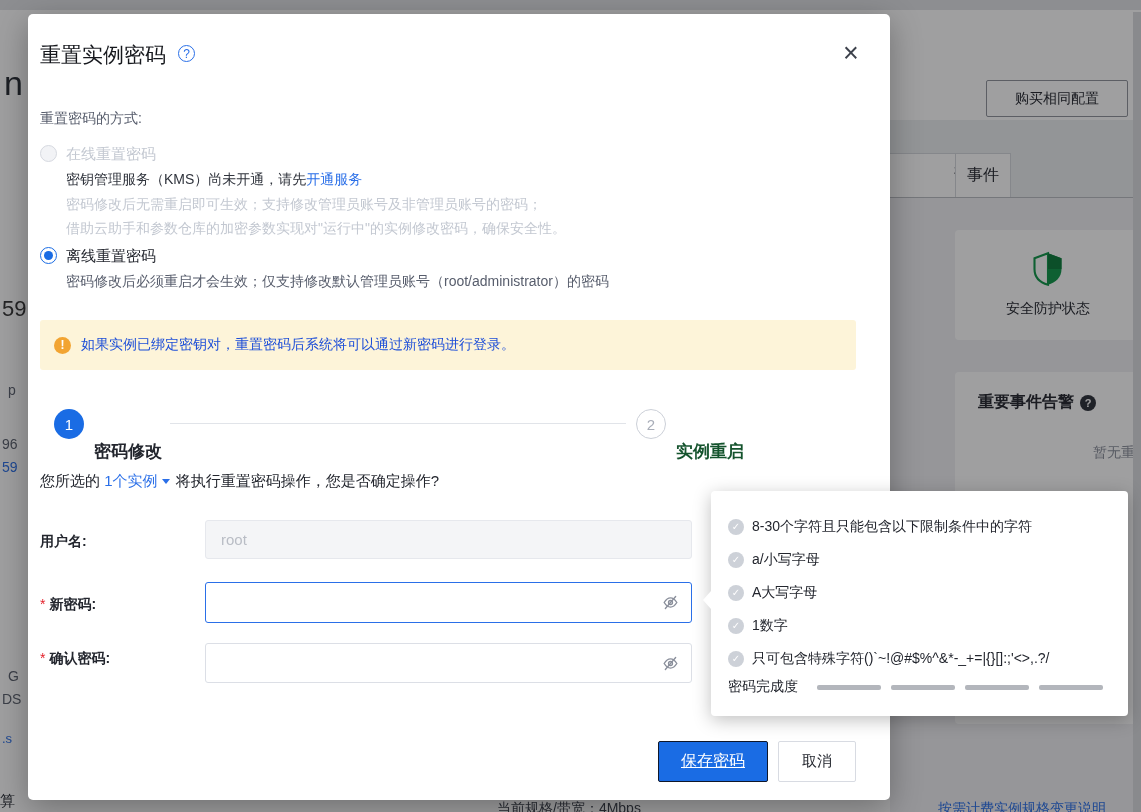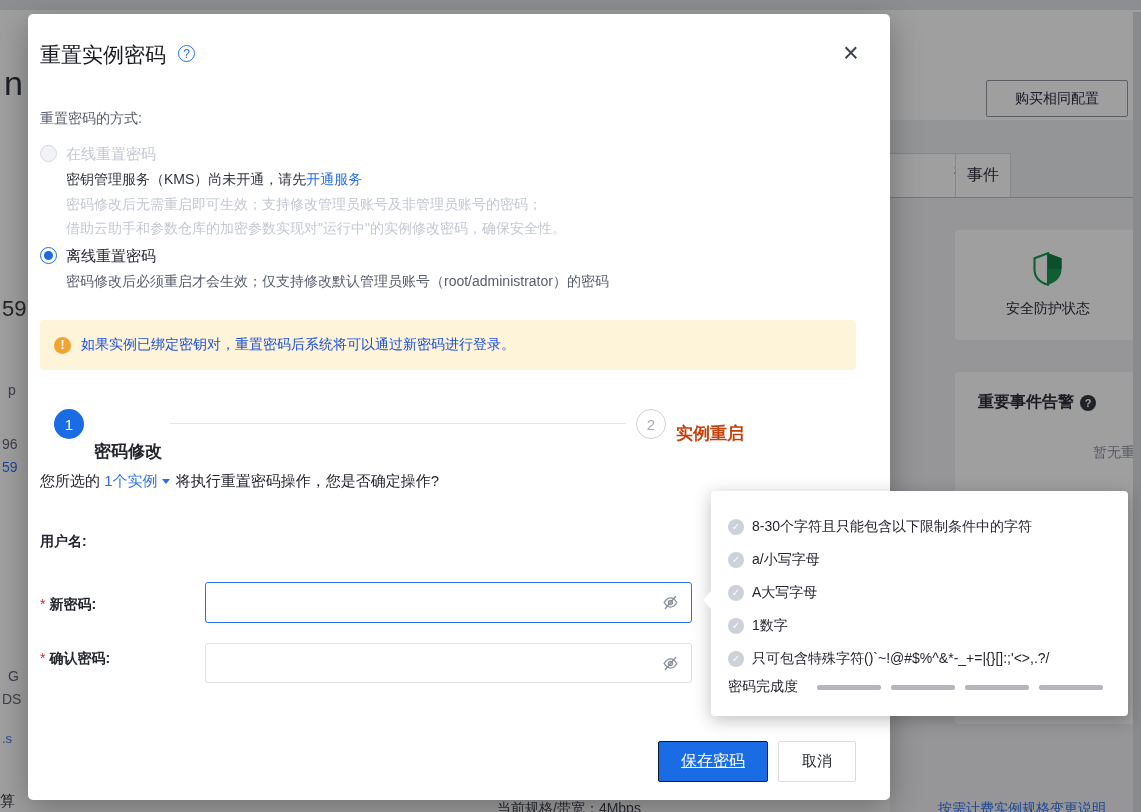--- a/index.html
+++ b/index.html
@@ -62,21 +62,21 @@
     display:flex; align-items:center; padding-left:14px; gap:10px; }
   .warn-icon { width:17px; height:17px; border-radius:50%; background:#f2a432; color:#fff; font-size:12px; font-weight:700;
     display:flex; align-items:center; justify-content:center; flex:none; }
   .warn-text { font-size:14px; color:#1d4ed8; }
   .step-c { position:absolute; width:30px; height:30px; border-radius:50%; font-size:15px;
     display:flex; align-items:center; justify-content:center; }
   .s1 { left:26px; top:395px; background:#1a6ce4; color:#fff; }
   .s2 { left:608px; top:395px; background:#fff; border:1px solid #ccd0d8; color:#a8adb8; }
   .step-l { position:absolute; font-size:17px; font-weight:700;margin-top:24px; }
   .sl1 { left:66px; top:402px; color:#23262e; }
-  .sl2 { left:648px; top:384px; color:#c2410c; }
+  .sl2 { left:648px; top:402px; color:#14532d; }
   .connector { position:absolute; left:142px; top:409px; width:456px; height:1px; background:#e1e4e9; }
   .sentence { position:absolute; left:12px; top:458px; font-size:15px; color:#23262e; }
   .inst-link { color:#2a6fe8; cursor:pointer; }
   .caret { display:inline-block; width:0; height:0; border-left:4px solid transparent; border-right:4px solid transparent;
     border-top:5px solid #2a6fe8; margin:0 2px 2px 4px; vertical-align:middle; }
   .flabel { position:absolute; font-size:14px; font-weight:700; color:#23262e; }
   .req { color:#e3202a; margin-right:4px; font-weight:400; }
   .field { position:absolute; left:177px; width:487px; border-radius:3px; }
   .f-user { top:506px; height:39px; background:#f4f5f7; border:1px solid #e6e8ed; }
   .f-user input { width:100%; height:100%; background:transparent; border:none; outline:none; padding:0 15px;
@@ -187,20 +187,23 @@
   <div class="step-l sl1">密码修改</div>
   <div class="connector"></div>
   <div class="step-c s2">2</div>
   <div class="step-l sl2">实例重启</div>
 
   <div class="sentence">
     <span>您所选的 </span><span class="inst-link">1个实例</span><span class="caret"></span><span> 将执行重置密码操作，您是否确定操作?</span>
   </div>
 
   <div class="flabel" style="left:12px; top:519px;">用户名:</div>
+  <div class="field f-user">
+    <input type="text" disabled="" placeholder="root" style="">
+  </div>
 
   <div class="flabel" style="left:12px; top:582px;"><span class="req">*</span><span>新密码:</span></div>
   <div class="field f-pass f-new">
     <input type="password" style="">
     <span class="eye">
       <svg width="19" height="19" viewBox="0 0 24 24" fill="none" stroke="#8a8f9b" stroke-width="1.7" stroke-linecap="round">
         <path d="M4 12c2.4-3.9 5.1-5.8 8-5.8s5.6 1.9 8 5.8c-2.4 3.9-5.1 5.8-8 5.8S6.4 15.9 4 12z"></path>
         <circle cx="12" cy="12" r="2.5"></circle>
         <line x1="5.5" y1="19.5" x2="18.5" y2="4.5"></line>
       </svg>

